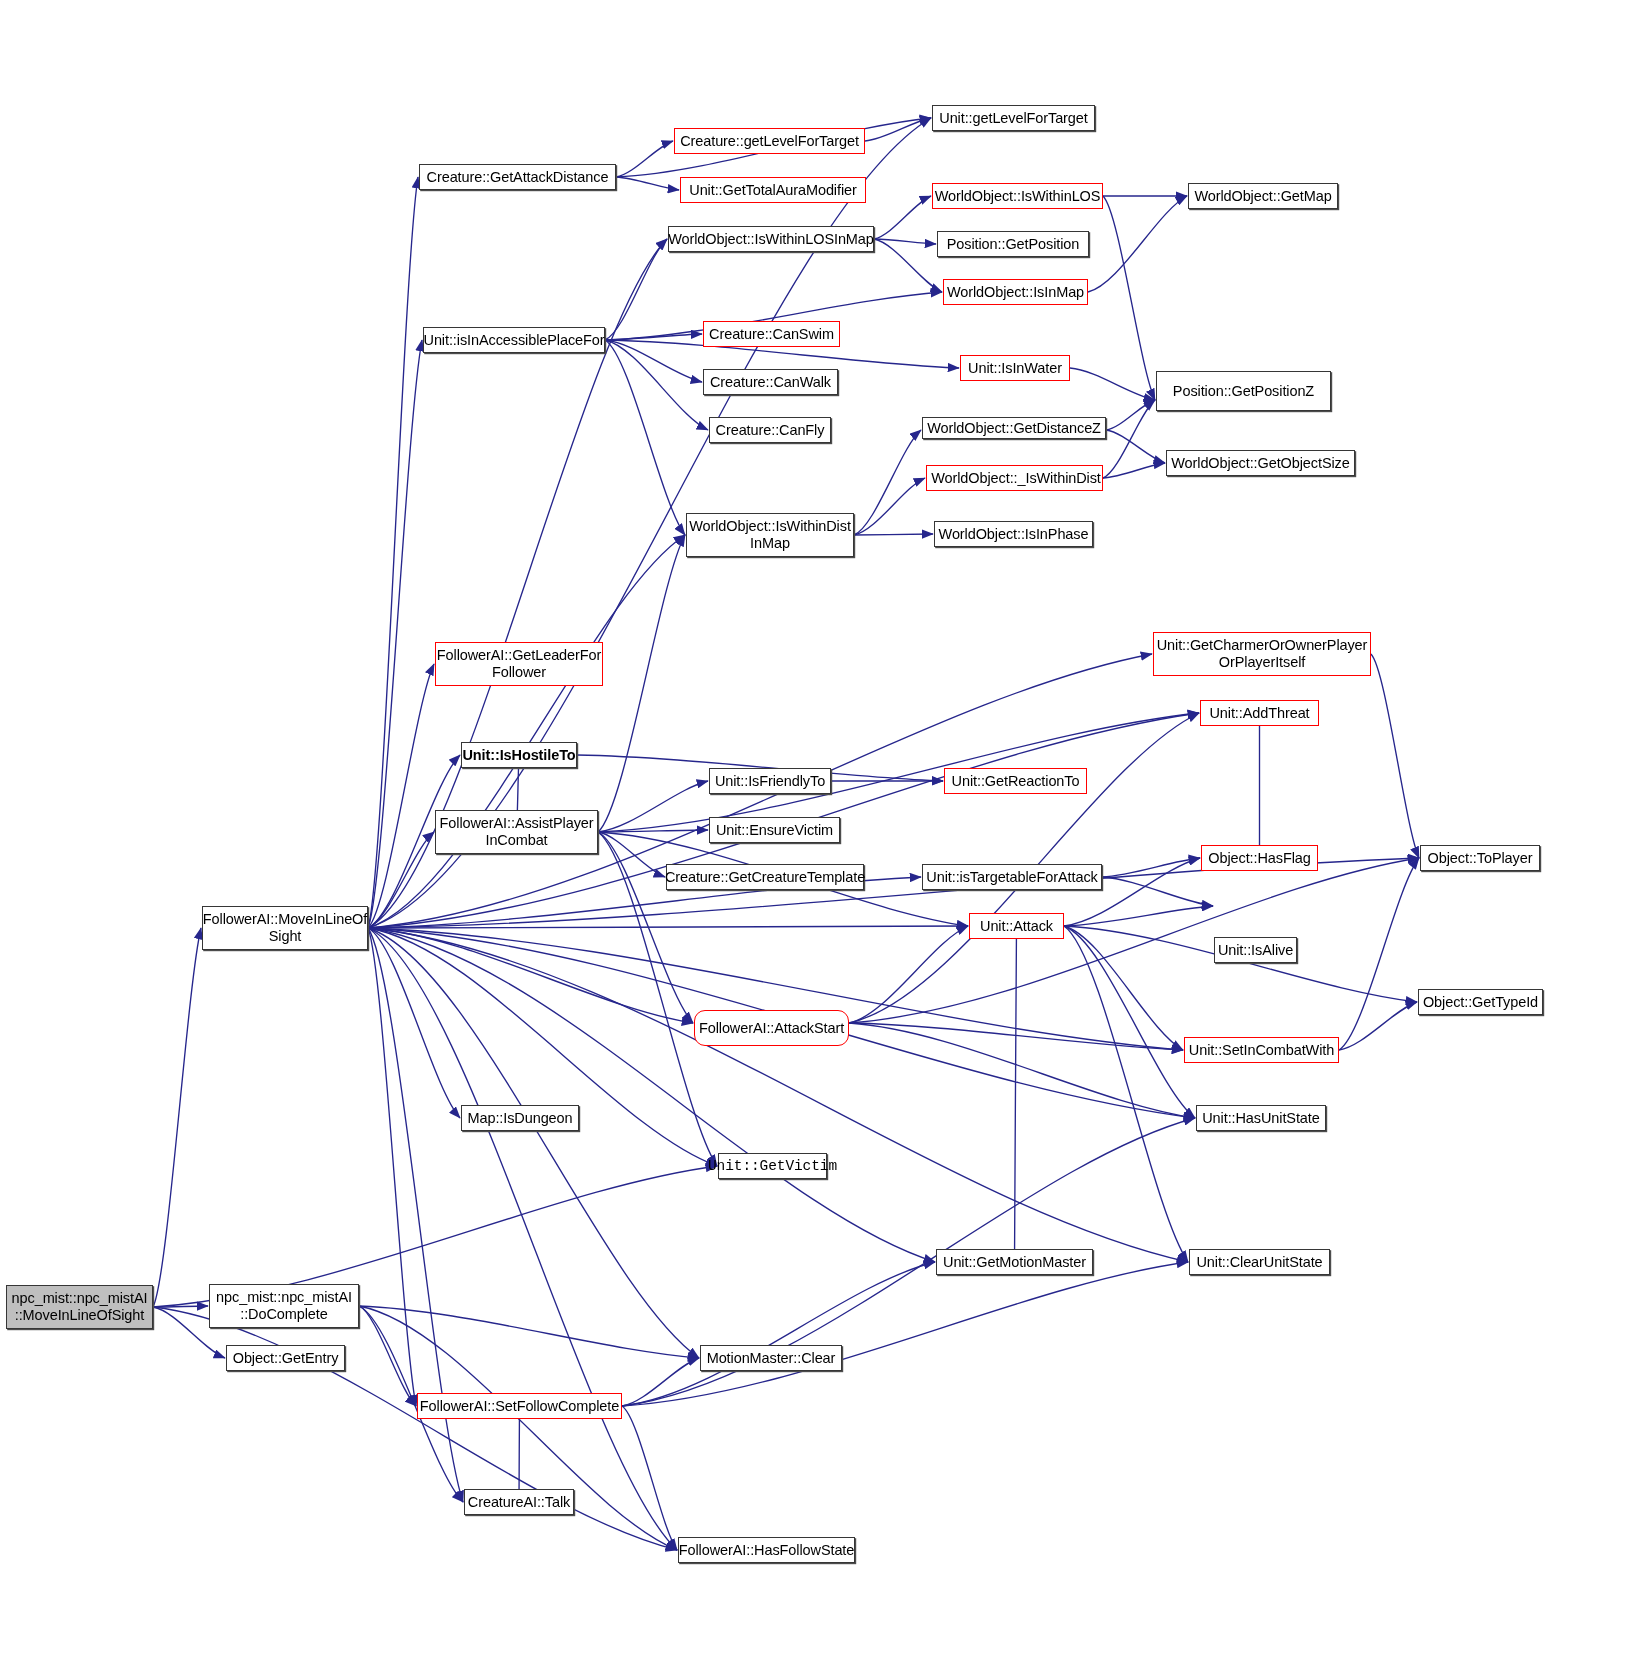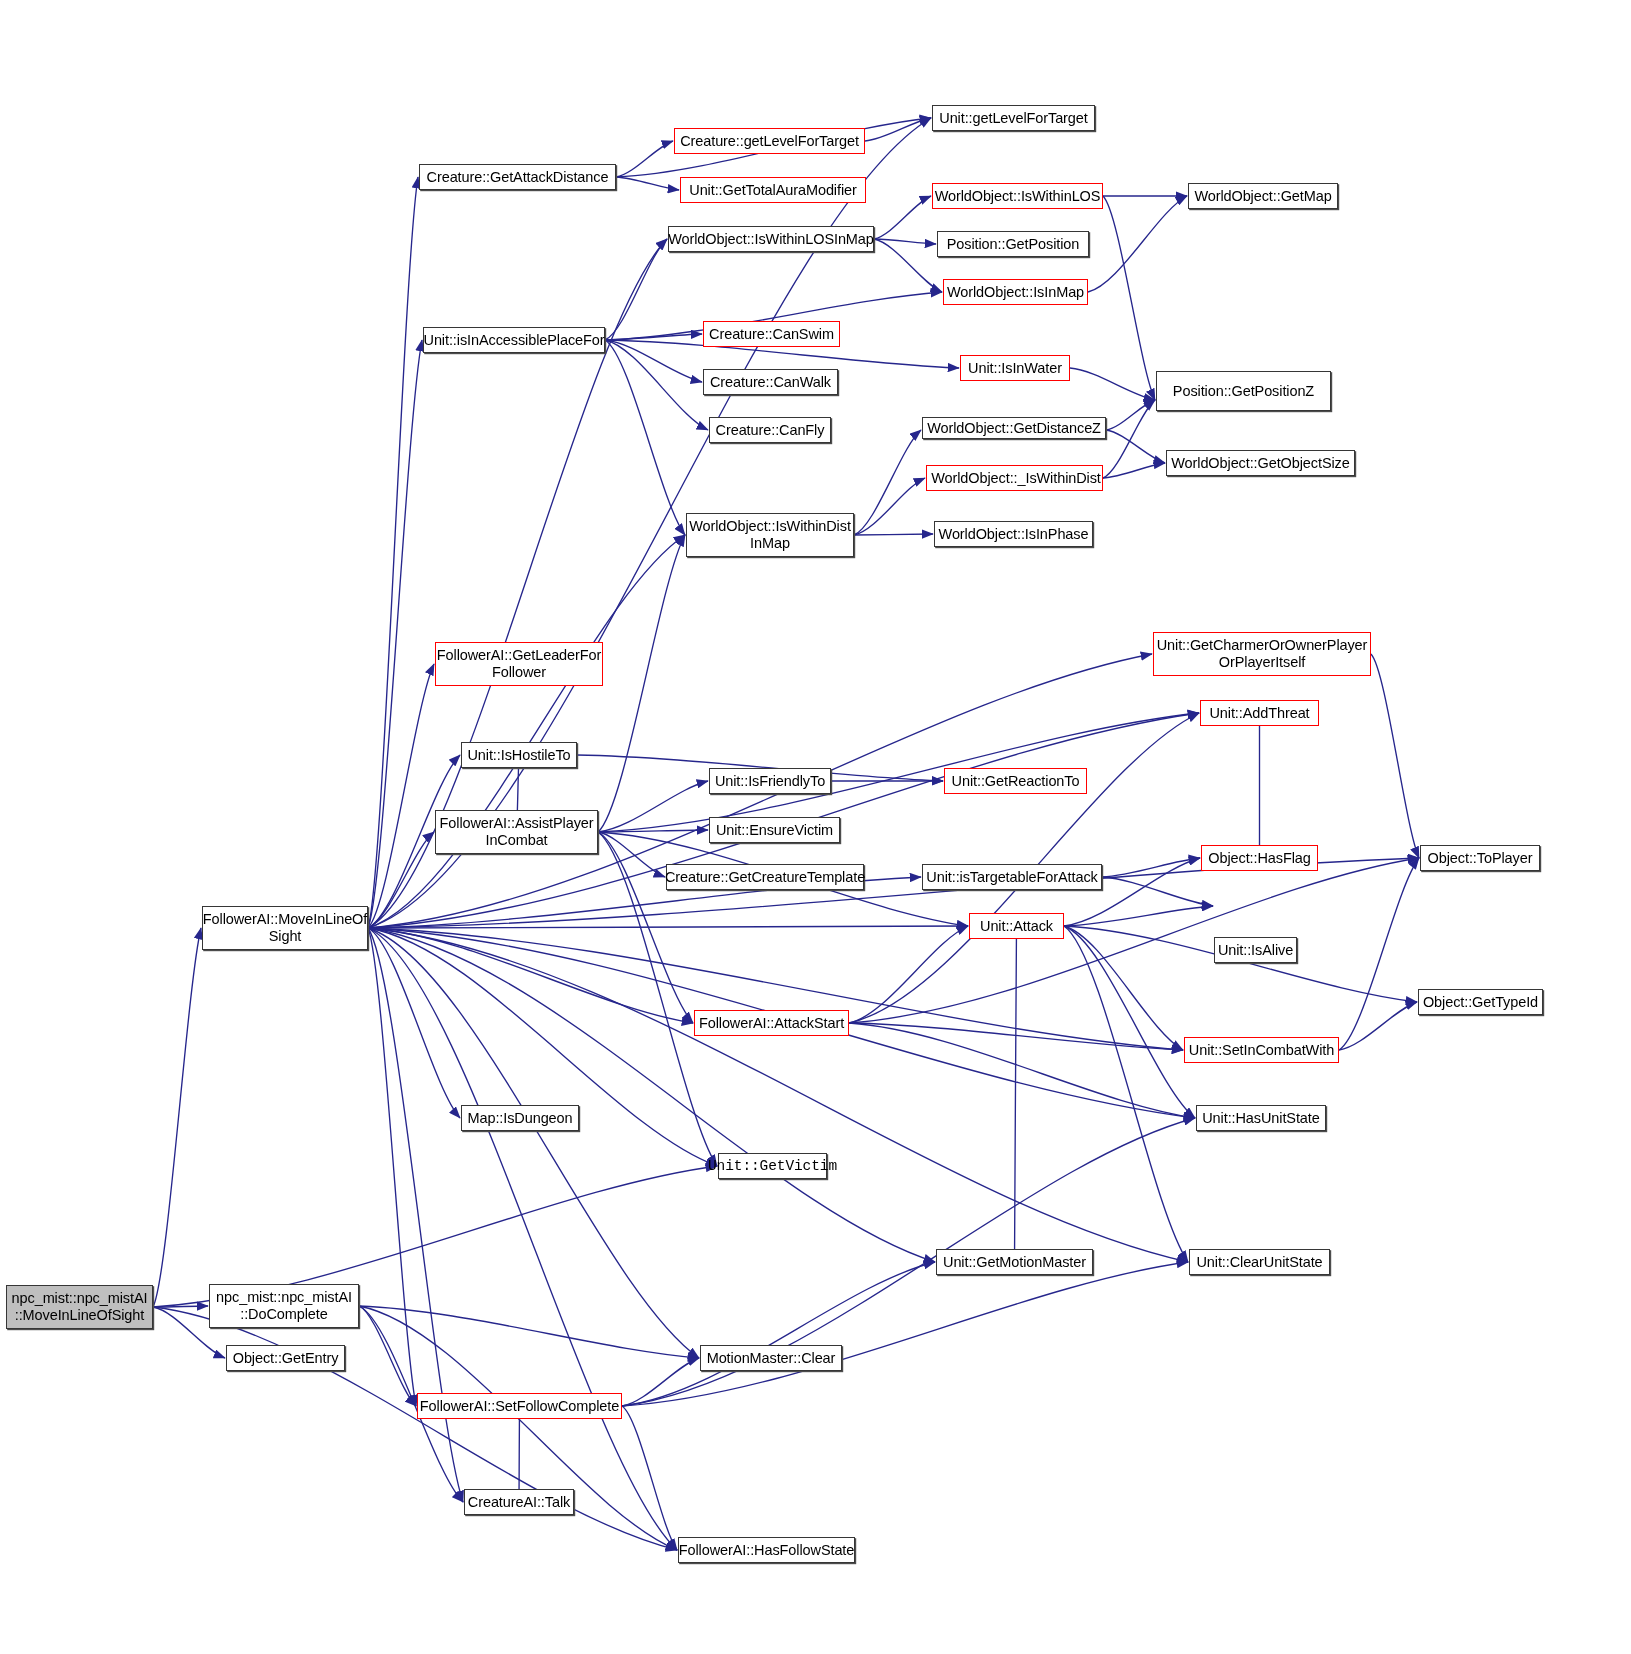--- a/index.html
+++ b/index.html
@@ -185,34 +185,34 @@
       <div class="node black" style="left: 1166px; top: 450px; width: 189px; height: 26px;">WorldObject::GetObjectSize</div>
       <div class="node red" style="left: 926px; top: 465px; width: 177px; height: 26px; padding-left: 7px;">WorldObject::_IsWithinDist</div>
       <div class="node black" style="left: 686px; top: 513px; width: 168px; height: 44px;">WorldObject::IsWithinDist
 InMap</div>
       <div class="node black" style="left: 934px; top: 521px; width: 159px; height: 26px;">WorldObject::IsInPhase</div>
       <div class="node red" style="left: 435px; top: 642px; width: 168px; height: 44px;">FollowerAI::GetLeaderFor
 Follower</div>
       <div class="node red" style="left: 1153px; top: 632px; width: 218px; height: 44px;">Unit::GetCharmerOrOwnerPlayer
 OrPlayerItself</div>
       <div class="node red" style="left: 1200px; top: 700px; width: 119px; height: 26px;">Unit::AddThreat</div>
-      <div class="node black" style="left: 461px; top: 742px; width: 116px; height: 26px;">Unit::IsHostileTo</div>
+      <div class="node black" style="left: 461px; top: 742px; width: 116px; height: 26px; font-weight: bold;">Unit::IsHostileTo</div>
       <div class="node black" style="left: 709px; top: 768px; width: 122px; height: 26px;">Unit::IsFriendlyTo</div>
       <div class="node red" style="left: 944px; top: 768px; width: 143px; height: 26px;">Unit::GetReactionTo</div>
       <div class="node black" style="left: 435px; top: 810px; width: 163px; height: 44px;">FollowerAI::AssistPlayer
 InCombat</div>
       <div class="node black" style="left: 709px; top: 817px; width: 131px; height: 26px;">Unit::EnsureVictim</div>
       <div class="node black" style="left: 666px; top: 864px; width: 198px; height: 26px;">Creature::GetCreatureTemplate</div>
       <div class="node black" style="left: 922px; top: 864px; width: 180px; height: 26px;">Unit::isTargetableForAttack</div>
       <div class="node red" style="left: 1201px; top: 845px; width: 117px; height: 26px;">Object::HasFlag</div>
       <div class="node black" style="left: 1214px; top: 937px; width: 83px; height: 26px; text-align: right;">Unit::IsAlive</div>
       <div class="node black" style="left: 1420px; top: 845px; width: 120px; height: 26px;">Object::ToPlayer</div>
       <div class="node red" style="left: 969px; top: 913px; width: 95px; height: 26px;">Unit::Attack</div>
       <div class="node black" style="left: 1418px; top: 989px; width: 125px; height: 26px;">Object::GetTypeId</div>
-      <div class="node red" style="left: 694px; top: 1010px; width: 155px; height: 26px;">FollowerAI::AttackStart</div>
+      <div class="node red" style="left: 694px; top: 1010px; width: 155px; height: 36px; border-radius: 11px;">FollowerAI::AttackStart</div>
       <div class="node red" style="left: 1184px; top: 1037px; width: 155px; height: 26px;">Unit::SetInCombatWith</div>
       <div class="node black" style="left: 1196px; top: 1105px; width: 130px; height: 26px;">Unit::HasUnitState</div>
       <div class="node black" style="left: 461px; top: 1105px; width: 118px; height: 26px;">Map::IsDungeon</div>
       <div class="node black" style="left: 718px; top: 1153px; width: 109px; height: 26px; font-family: Liberation Mono, monospace;">Unit::GetVictim</div>
       <div class="node black" style="left: 936px; top: 1249px; width: 157px; height: 26px;">Unit::GetMotionMaster</div>
       <div class="node black" style="left: 1189px; top: 1249px; width: 141px; height: 26px;">Unit::ClearUnitState</div>
       <div class="node black" style="left: 700px; top: 1345px; width: 142px; height: 26px;">MotionMaster::Clear</div>
       <div class="node red" style="left: 417px; top: 1393px; width: 205px; height: 26px;">FollowerAI::SetFollowComplete</div>
       <div class="node black" style="left: 464px; top: 1489px; width: 110px; height: 26px;">CreatureAI::Talk</div>
       <div class="node black" style="left: 678px; top: 1537px; width: 177px; height: 26px;">FollowerAI::HasFollowState</div>

